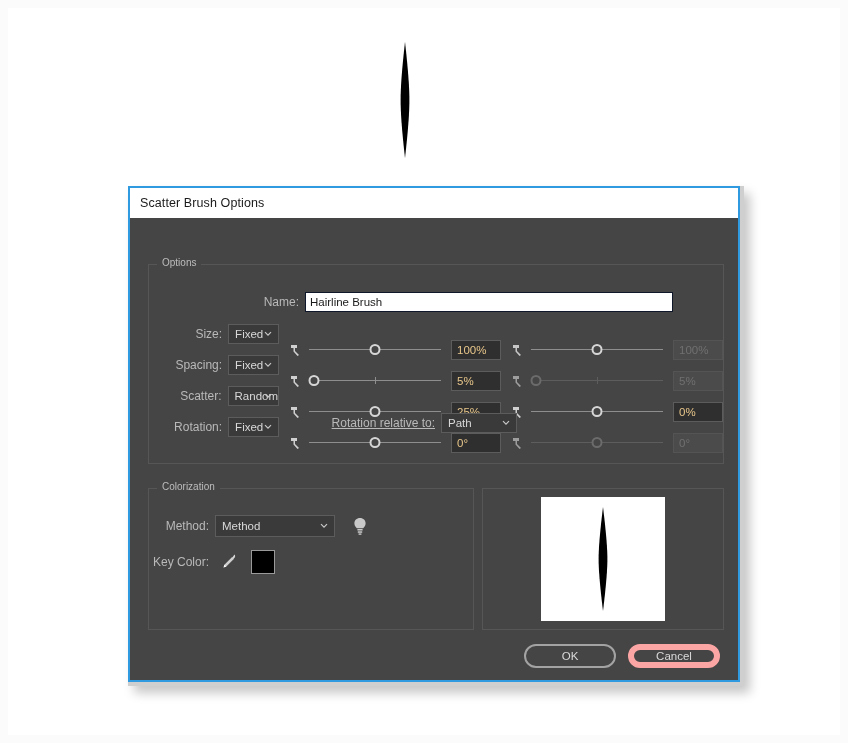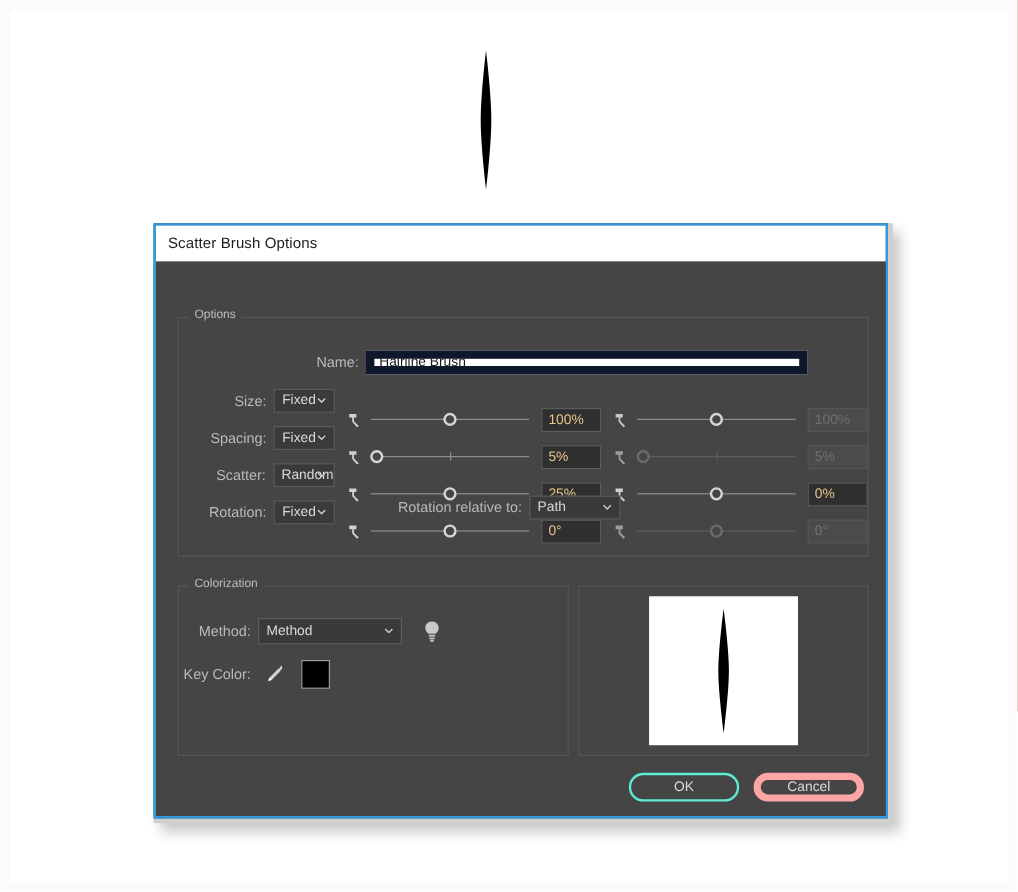--- a/index.html
+++ b/index.html
@@ -5,21 +5,21 @@
   html, body {
     margin: 0; padding: 0;
     width: 848px; height: 743px;
     background: #ffffff;
     font-family: "Liberation Sans", sans-serif;
     overflow: hidden;
   }
   #root {
     position: relative;
     width: 848px; height: 593px;
-    background: #c2410c;
+    background: #a3a3a3;
   }
   
   .canvas-bg {
     position: absolute; left: 0; top: 0; width: 848px; height: 743px;
     background: #fbfbfb;
   }
   .canvas-inner {
     position: absolute; left: 8px; top: 8px; width: 832px; height: 727px;
     background: #ffffff;
   }
@@ -101,21 +101,21 @@
     text-align: right;
     white-space: nowrap;
   }
 
   
   .name-row { top: 26px; }
   .name-row .label { width: 150px; padding-right: 6px; }
   .name-input {
     width: 368px; height: 20px;
     background: #ffffff;
-    border: 7px solid #0f172a;
+    border: 1px solid #0f172a;
     box-sizing: border-box;
     color: #1a1a1a;
     font-size: 11.5px;
     font-family: "Liberation Sans", sans-serif;
     padding: 0 4px;
     outline: none;
   }
 
   
   .sel-row .label { width: 150px; padding-right: 6px; }
@@ -203,21 +203,21 @@
 
   .second-group { margin-left: 10px; display:flex; align-items:center; }
 
   
   .relrow {
     position: absolute;
     top: 148px; left: 0; right: 0;
     display: flex; align-items: center;
     justify-content: flex-start;
   }
-  .relrow .label { width: 286px; padding-right: 6px; }
+  .relrow .label { width: 286px; padding-right: 6px; text-decoration: underline; }
   .relrow .sel { width: 76px; }
 
   
   .method-row { top: 26px; }
   .method-row .label { width: 60px; padding-right: 6px; }
   .method-row .sel { width: 120px; height: 22px; }
   .bulb { width: 14px; height: 18px; margin-left: 18px; }
   .bulb svg { display:block; }
 
   .key-row { top: 62px; }
@@ -254,21 +254,21 @@
     width: 92px; height: 24px;
     border-radius: 12px;
     background: #454545;
     color: #d9d9d9;
     font-size: 11.5px;
     display: flex; align-items: center; justify-content: center;
     box-sizing: border-box;
     margin-left: 12px;
     cursor: default;
   }
-  .btn.default { border: 2px solid #5eead4; }
+  .btn.default { border: 2px solid #a3a3a3; }
   .btn.normal  { border: 6px solid #fca5a5; }
 </style>
 </head>
 <body>
 
 <div id="root">
   <div class="canvas-bg"></div>
   <div class="canvas-inner"></div>
 
   <div class="artwork">

